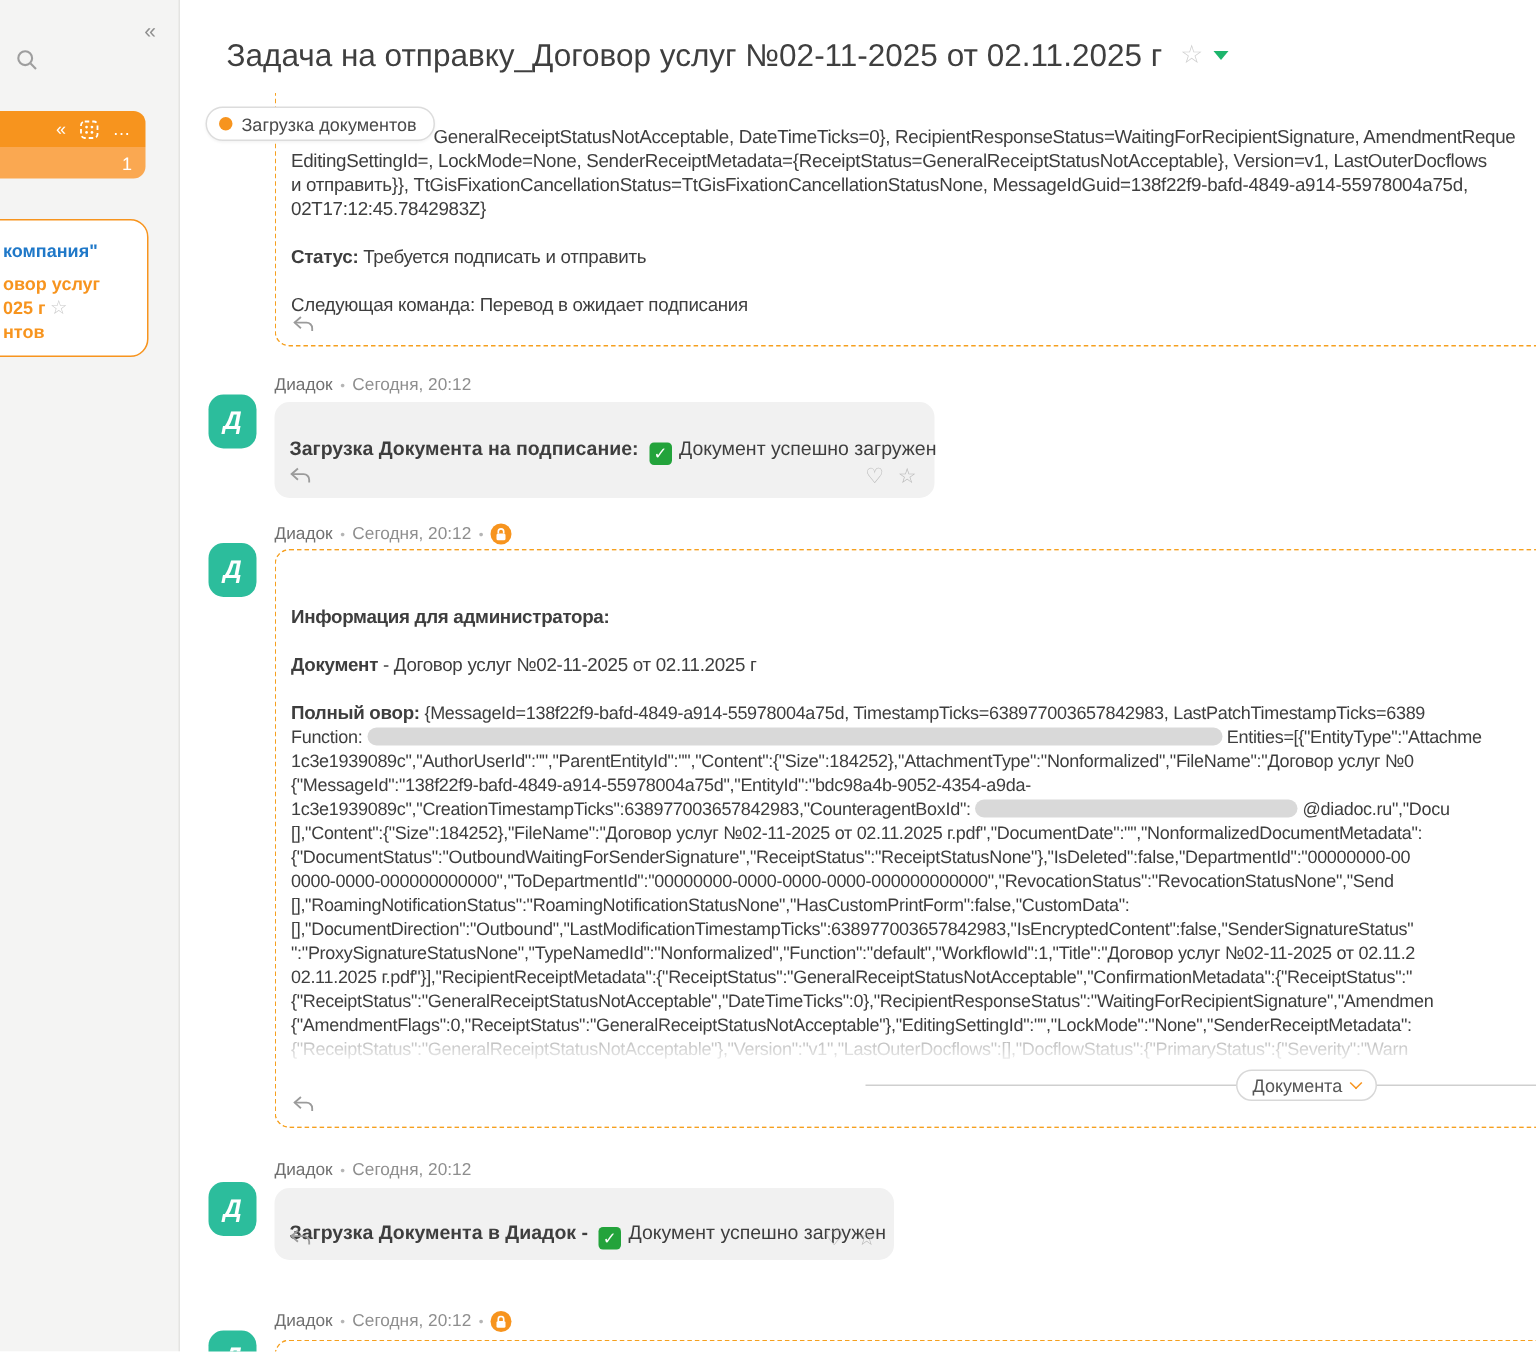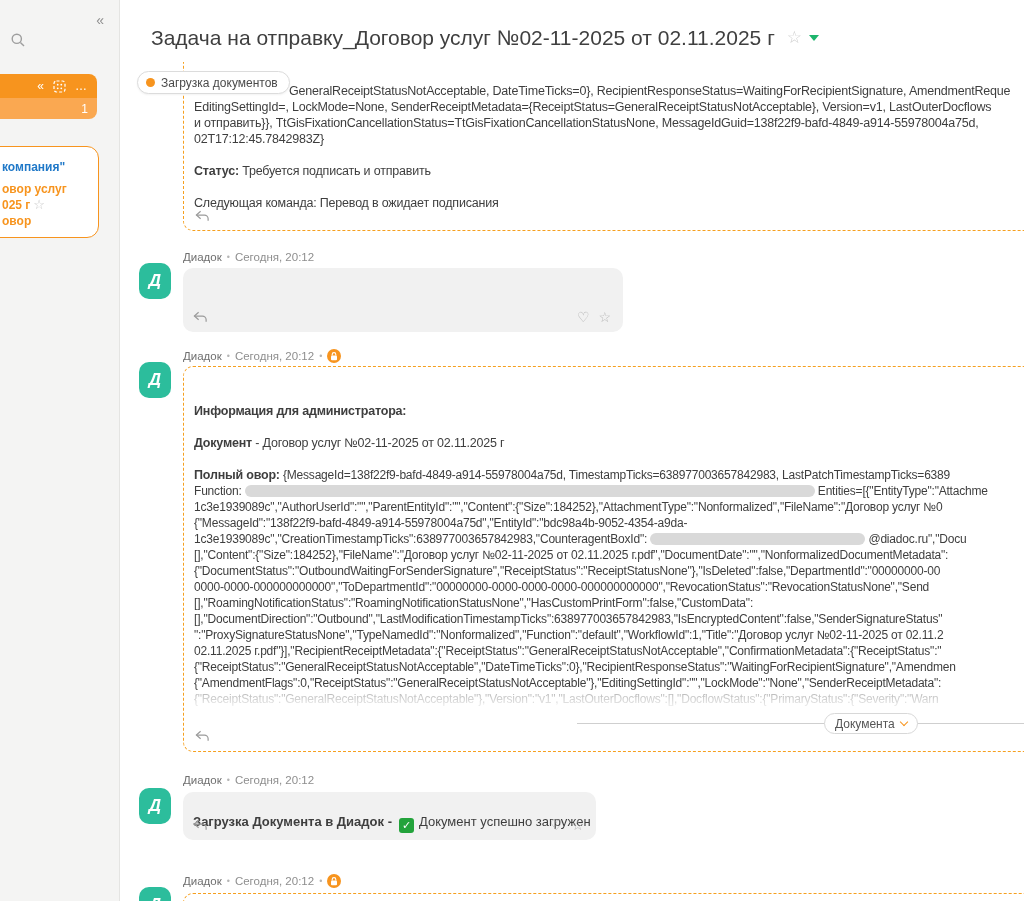--- a/index.html
+++ b/index.html
@@ -111,21 +111,21 @@
       <span class="wicon">…</span>
     </div>
     <div class="or-subbar">
       <span>1</span>
     </div>
 
     <div class="task-card">
       <div class="blue">компания"</div>
       <div class="orng">овор услуг</div>
       <div class="orng"><span>025 г</span><span class="card-star">☆</span></div>
-      <div class="orng">овор</div>
+      <div class="orng">нтов</div>
     </div>
   </aside>
 
   <div class="main">
 
     <div class="dashed-bubble" style="left:63px; top:34px; width:1100px; height:197px; z-index:1; padding:48px 10px 0 10px;">
       <div class="sysline" style="padding-left:95px;">GeneralReceiptStatusNotAcceptable, DateTimeTicks=0}, RecipientResponseStatus=WaitingForRecipientSignature, AmendmentReque</div>
       <div class="sysline">EditingSettingId=, LockMode=None, SenderReceiptMetadata={ReceiptStatus=GeneralReceiptStatusNotAcceptable}, Version=v1, LastOuterDocflows</div>
       <div class="sysline">и отправить}}, TtGisFixationCancellationStatus=TtGisFixationCancellationStatusNone, MessageIdGuid=138f22f9-bafd-4849-a914-55978004a75d,</div>
       <div class="sysline">02T17:12:45.7842983Z}</div>
@@ -152,20 +152,23 @@
       <span>Загрузка документов</span>
     </div>
 
     <div class="msg-header" style="top:251px;">
       <span class="msg-author">Диадок</span>
       <span class="hdr-sep">•</span>
       <span>Сегодня, 20:12</span>
     </div>
     <div class="avatar" style="top:263px;">Д</div>
     <div class="gray-bubble" style="left:63px; top:268px; width:440px; height:64px; padding:23px 12px 0 10px;">
+      <div class="bubble-line">
+        <span class="b">Загрузка Документа на подписание:</span><span class="check-ico">✓</span><span>Документ успешно загружен</span>
+      </div>
       <div class="bubble-foot">
         <span class="reply-ico">
           <svg width="15" height="12" viewBox="0 0 16 12" fill="none" stroke="#9b9b9b" stroke-width="1.3">
             <path d="M6 1 L1.5 5 L6 9"></path>
               <path d="M1.5 5 H10 a4 4 0 0 1 4 4 v2"></path>
           </svg>
         </span>
         <span class="foot-right">
           <span>♡</span>
           <span>☆</span>

